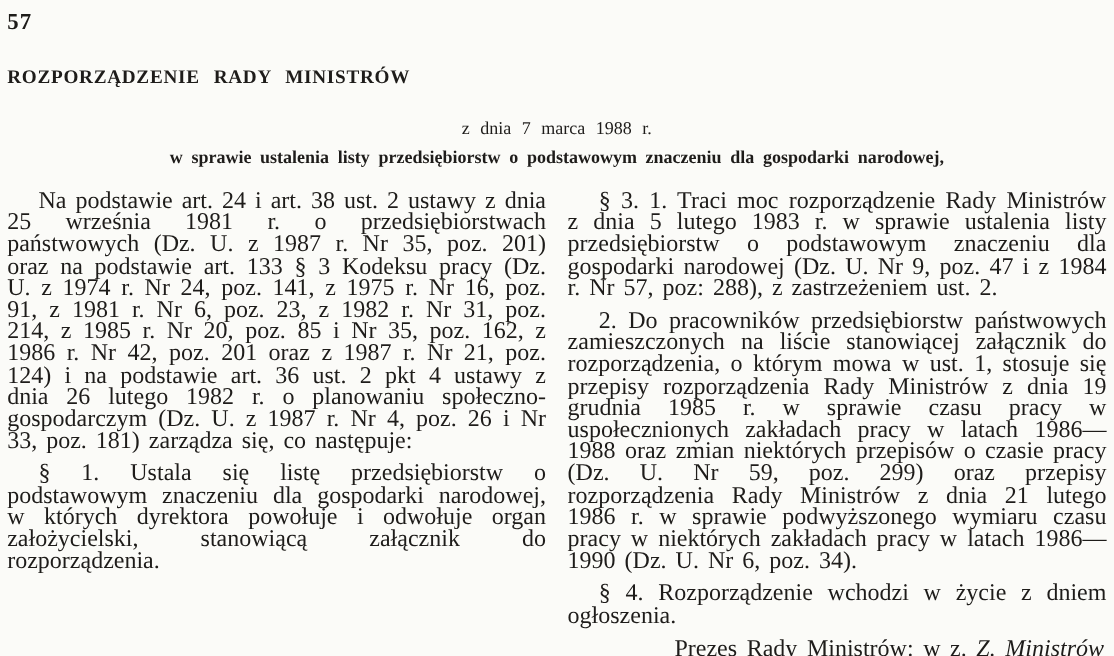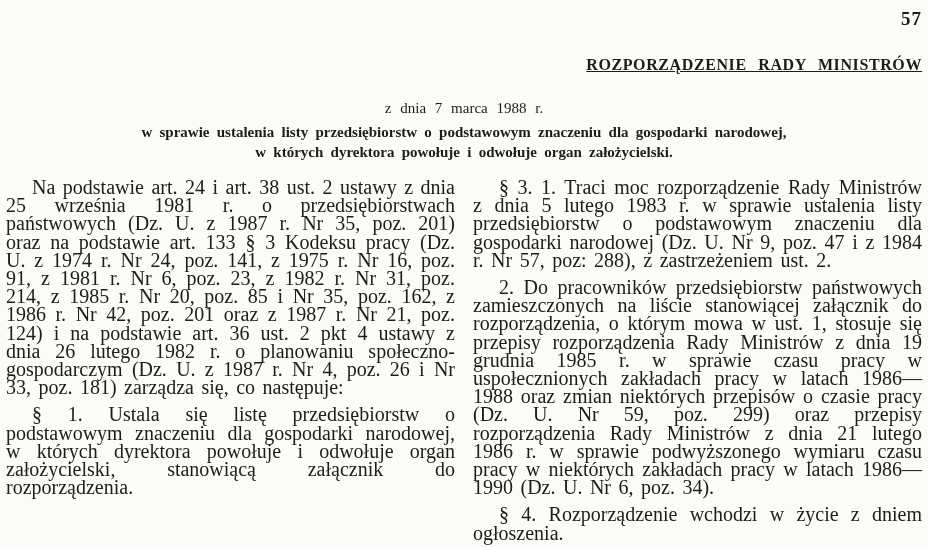--- a/index.html
+++ b/index.html
@@ -15,33 +15,32 @@
     font-family: "Liberation Serif", "DejaVu Serif", serif;
     -webkit-font-smoothing: antialiased;
   }
   .page {
     box-sizing: border-box;
     width: 928px;
     height: 547px;
     padding: 8px 6px 0 6px;
   }
   .page-number {
-    text-align: right;
+    text-align: left;
     font-weight: bold;
     font-size: 19px;
     letter-spacing: 1px;
   }
   .doc-title {
-    text-align: right;
+    text-align: left;
     font-weight: bold;
     font-size: 16px;
     margin: 26px 0 0 0;
     word-spacing: 7px;
     letter-spacing: 0.6px;
-    text-decoration: underline;
   }
   .doc-date {
     text-align: center;
     font-size: 15px;
     margin-top: 26px;
     word-spacing: 5px;
   }
   .doc-subject {
     text-align: center;
     font-weight: bold;
@@ -87,21 +86,20 @@
 <div class="page">
 
   <div class="page-number">57</div>
 
   <h1 class="doc-title">ROZPORZĄDZENIE RADY MINISTRÓW</h1>
 
   <div class="doc-date">z dnia 7 marca 1988 r.</div>
 
   <div class="doc-subject">
     <div>w sprawie ustalenia listy przedsiębiorstw o podstawowym znaczeniu dla gospodarki narodowej,</div>
-    <div>w których dyrektora powołuje i odwołuje organ założycielski.</div>
   </div>
 
   <div class="columns">
 
     <div class="col">
       <p class="para">Na podstawie art. 24 i art. 38 ust. 2 ustawy z dnia 25 września 1981 r. o przedsiębiorstwach państwowych (Dz. U. z 1987 r. Nr 35, poz. 201) oraz na podstawie art. 133 § 3 Kodeksu pracy (Dz. U. z 1974 r. Nr 24, poz. 141, z 1975 r. Nr 16, poz. 91, z 1981 r. Nr 6, poz. 23, z 1982 r. Nr 31, poz. 214, z 1985 r. Nr 20, poz. 85 i Nr 35, poz. 162, z 1986 r. Nr 42, poz. 201 oraz z 1987 r. Nr 21, poz. 124) i na podstawie art. 36 ust. 2 pkt 4 ustawy z dnia 26 lutego 1982 r. o planowaniu społeczno-gospodarczym (Dz. U. z 1987 r. Nr 4, poz. 26 i Nr 33, poz. 181) zarządza się, co następuje:</p>
       <p class="para">§ 1. Ustala się listę przedsiębiorstw o podstawowym znaczeniu dla gospodarki narodowej, w których dyrektora powołuje i odwołuje organ założycielski, stanowiącą załącznik do rozporządzenia.</p>
     </div>
 
     <div class="col">

